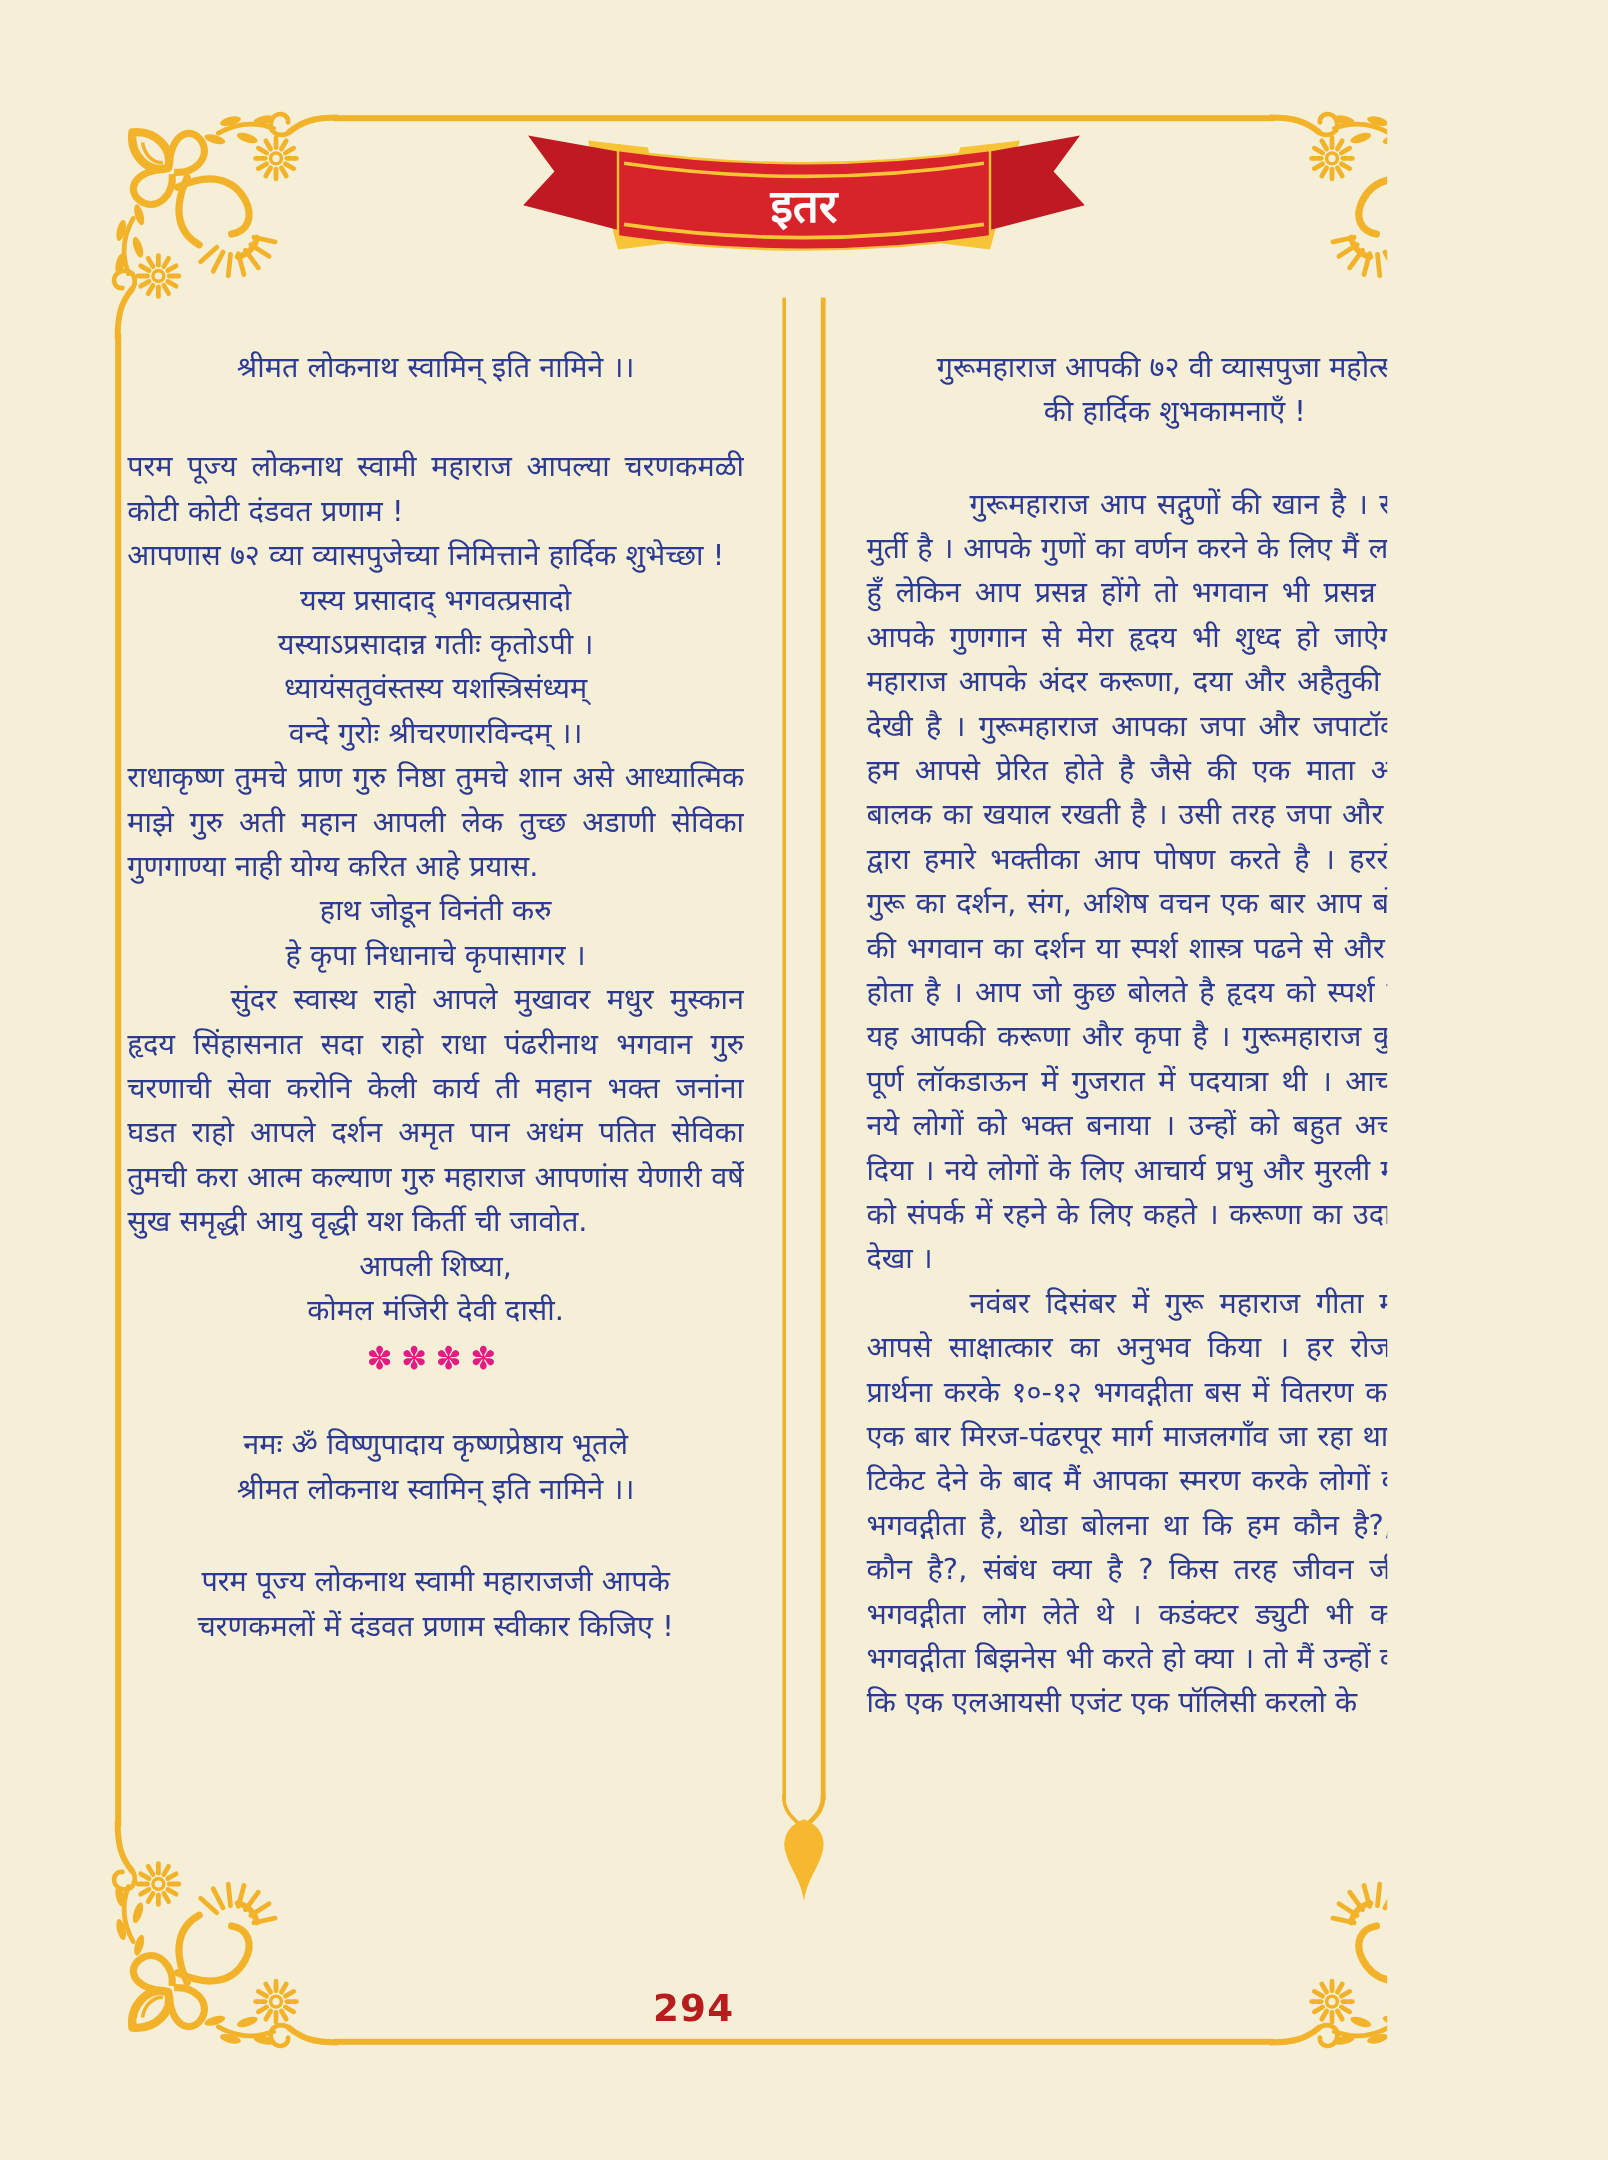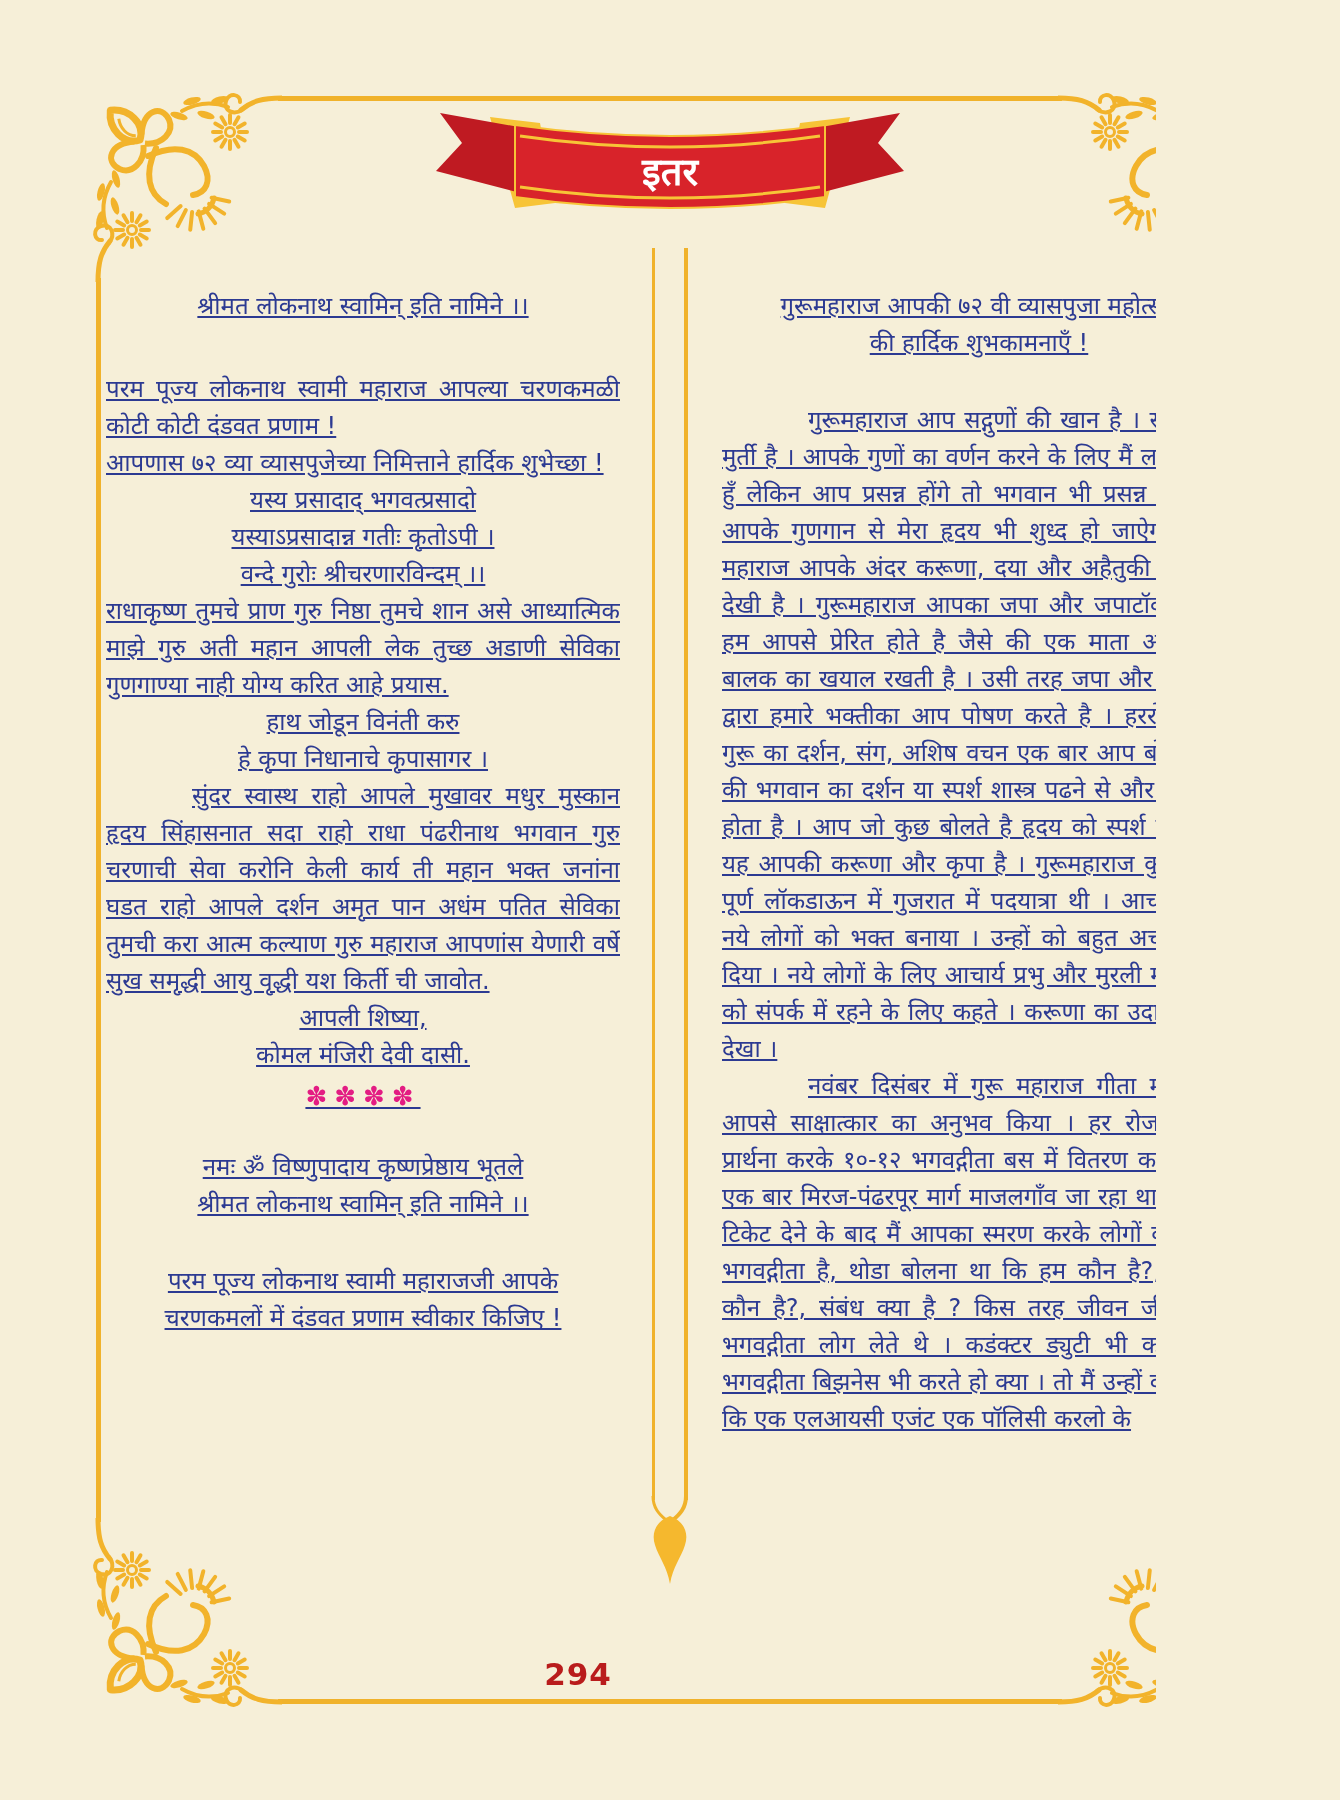--- a/index.html
+++ b/index.html
@@ -12,21 +12,21 @@
   .corner.tr{transform:scaleX(-1);}
   .corner.bl{transform:scaleY(-1);}
   .corner.br{transform:scale(-1,-1);}
 
   
   .ribbon{position:absolute;left:420px;top:103px;width:500px;height:120px;}
   .ribbon text{font-family:"DejaVu Sans",sans-serif;}
 
   
   .col{position:absolute;top:288px;width:514px;height:1368px;overflow:hidden;
-       color:#2C3A92;font-size:24px;line-height:37px;text-align:justify;text-decoration:underline;}
+       color:#2C3A92;font-size:24px;line-height:37px;text-align:justify;}
   .col.leftcol{left:106px;}
   .col.rightcol{left:722px;}
   .blk{margin:0;}
   .blk.center{text-align:center;}
   .blk.left{text-align:center;}
   .blk.ind{text-indent:86px;}
   .blk.gapb{margin-bottom:46px;}
   .blk.gapt{margin-top:40px;}
   .blk.stars{text-align:center;color:#E31C83;font-size:26px;letter-spacing:7px;margin:4px 0 34px;}
 
@@ -341,20 +341,21 @@
     <path d="M46,0 C46,12 40,18 33,24" stroke="#F0B22B" stroke-width="4" fill="none"></path>
     <path d="M30,20 C16,25 11,37 15,49 C19,62 27,70 30,88 C33,70 41,62 45,49 C49,37 44,25 30,20 Z" fill="#F5B82E"></path>
   </svg>
 
   <div class="col leftcol">
       <p class="blk center gapb">श्रीमत लोकनाथ स्वामिन् इति नामिने ।।</p>
       <p class="blk">परम पूज्य लोकनाथ स्वामी महाराज आपल्या चरणकमळी कोटी कोटी दंडवत प्रणाम !</p>
       <p class="blk">आपणास ७२ व्या व्यासपुजेच्या निमित्ताने हार्दिक शुभेच्छा !</p>
       <p class="blk center">यस्य प्रसादाद् भगवत्प्रसादो</p>
       <p class="blk center">यस्याऽप्रसादान्न गतीः कृतोऽपी ।</p>
+      <p class="blk center">ध्यायंसतुवंस्तस्य यशस्त्रिसंध्यम्</p>
       <p class="blk center">वन्दे गुरोः श्रीचरणारविन्दम् ।।</p>
       <p class="blk">राधाकृष्ण तुमचे प्राण गुरु निष्ठा तुमचे शान असे आध्यात्मिक माझे गुरु अती महान आपली लेक तुच्छ अडाणी सेविका गुणगाण्या नाही योग्य करित आहे प्रयास.</p>
       <p class="blk left">हाथ जोडून विनंती करु</p>
       <p class="blk left">हे कृपा निधानाचे कृपासागर ।</p>
       <p class="blk ind">सुंदर स्वास्थ राहो आपले मुखावर मधुर मुस्कान हृदय सिंहासनात सदा राहो राधा पंढरीनाथ भगवान गुरु चरणाची सेवा करोनि केली कार्य ती महान भक्त जनांना घडत राहो आपले दर्शन अमृत पान अधंम पतित सेविका तुमची करा आत्म कल्याण गुरु महाराज आपणांस येणारी वर्षे सुख समृद्धी आयु वृद्धी यश किर्ती ची जावोत.</p>
       <p class="blk left">आपली शिष्या,</p>
       <p class="blk left">कोमल मंजिरी देवी दासी.</p>
       <p class="blk stars">✽✽✽✽</p>
       <p class="blk center">नमः ॐ विष्णुपादाय कृष्णप्रेष्ठाय भूतले</p>
       <p class="blk center">श्रीमत लोकनाथ स्वामिन् इति नामिने ।।</p>

